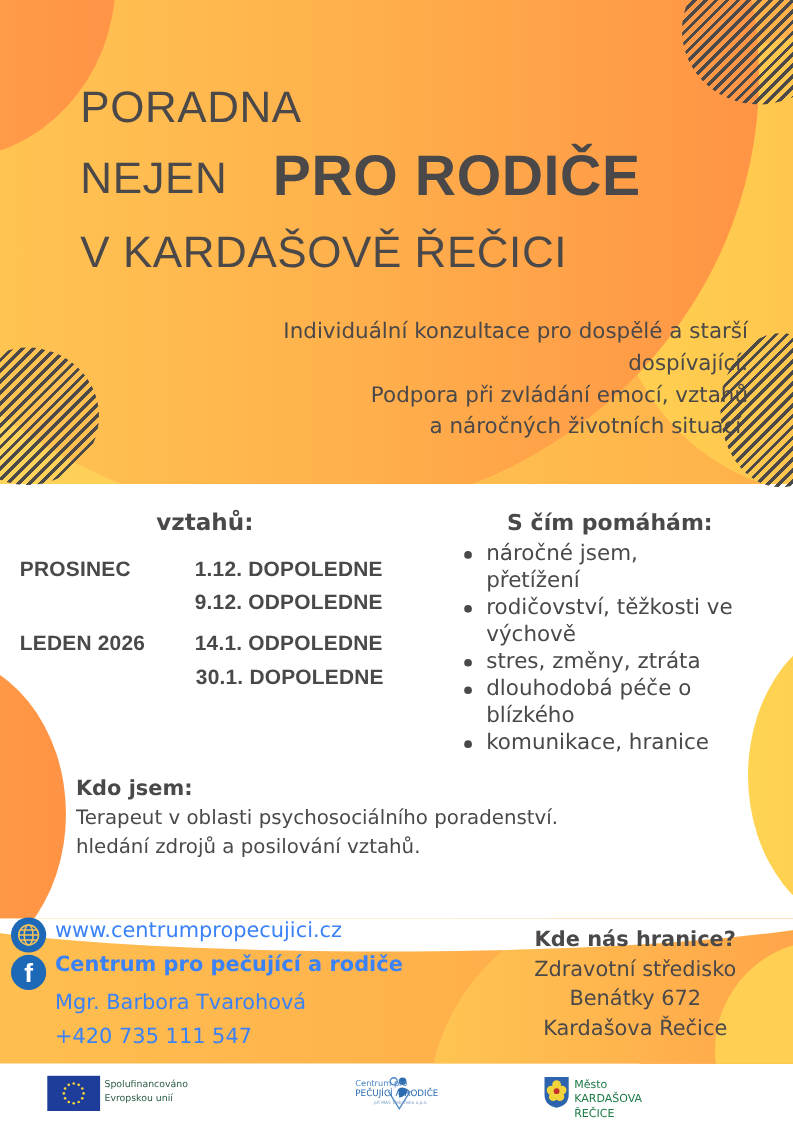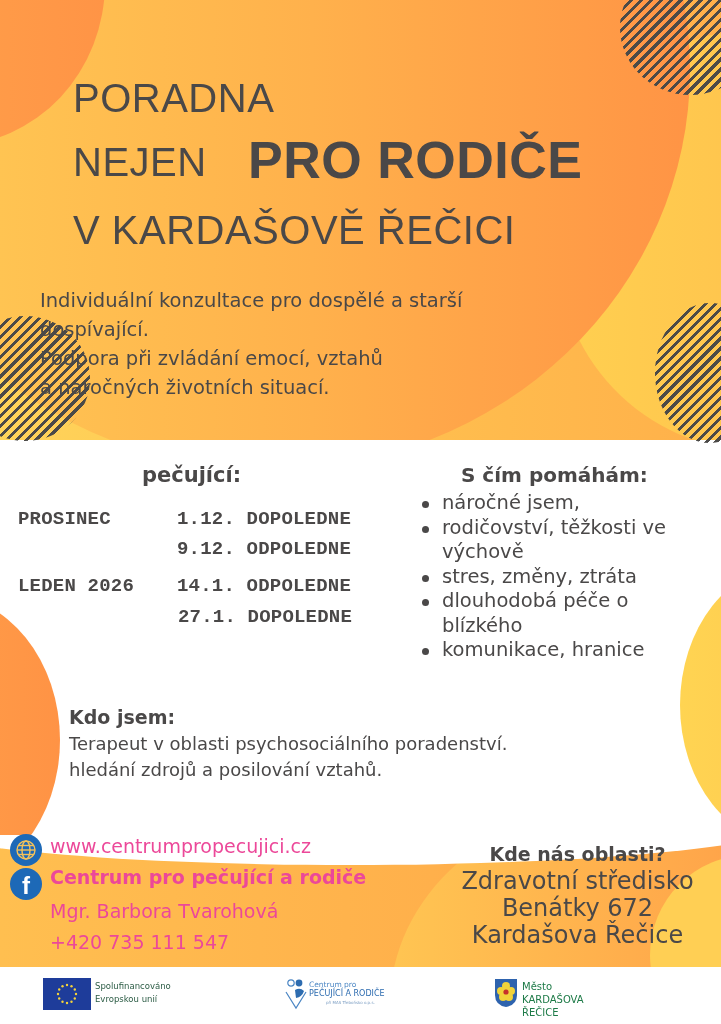--- a/index.html
+++ b/index.html
@@ -46,68 +46,68 @@
 
   
   .title-light { position: absolute; font-family: "Liberation Sans", sans-serif; font-weight: 400;
     color: #4a4848; font-size: 40px; letter-spacing: 0.5px; }
   #title-line1 { left: 73px; top: 76px; }
   #title-line2 { left: 73px; top: 140px; }
   #title-line3 { left: 73px; top: 208px; }
   #title-bold { position: absolute; left: 248px; top: 130px; font-family: "Liberation Sans", sans-serif;
     font-weight: 700; font-size: 52px; color: #4a4848; letter-spacing: 0.5px; }
 
-  #intro { position: absolute; left: 40px; top: 286px; width: 640px; text-align: left;
+  #intro { position: absolute; left: 40px; top: 286px; width: 640px; text-align: right;
     font-family: "DejaVu Sans", sans-serif; font-size: 19.5px; line-height: 29px; color: #4a4848; }
 
   
   #terms-heading { position: absolute; left: 142px; top: 463px; font-size: 21px; font-weight: 700;
     font-family: "DejaVu Sans", sans-serif; color: #4a4848; }
-  .term-row { position: absolute; font-family: Liberation Mono, monospace; font-weight: 700; font-size: 19px;
+  .term-row { position: absolute; font-family: Liberation Sans, sans-serif; font-weight: 700; font-size: 19px;
     color: #4a4848; letter-spacing: 0.2px; }
   .term-month { left: 18px; }
   .term-date { left: 177px; }
 
   
   #help-heading { position: absolute; left: 461px; top: 463px; font-size: 20px; font-weight: 700;
     font-family: "DejaVu Sans", sans-serif; color: #4a4848; }
   #help-list { position: absolute; left: 418px; top: 491px; width: 300px; list-style: none;
     font-family: "DejaVu Sans", sans-serif; font-size: 19.5px; line-height: 24.5px; color: #4a4848; }
   #help-list li { position: relative; padding-left: 24px; }
   #help-list li .bullet { position: absolute; left: 4px; top: 10px; width: 7px; height: 7px; border-radius: 50%; background: #4a4848; }
 
   
   #who-heading { position: absolute; left: 69px; top: 706px; font-weight: 700; font-size: 19px;
     font-family: "DejaVu Sans", sans-serif; color: #4a4848; }
   #who-body { position: absolute; left: 69px; top: 731px; width: 640px; font-size: 18px; line-height: 26px;
     font-family: "DejaVu Sans", sans-serif; color: #4a4848; }
 
   
-  .contact-line { position: absolute; left: 50px; font-family: "DejaVu Sans", sans-serif; font-size: 19px; color: #ec4899; }
+  .contact-line { position: absolute; left: 50px; font-family: "DejaVu Sans", sans-serif; font-size: 19px; color: #3b82f6; }
   #contact-web { top: 835px; }
   #contact-fb { top: 866px; font-weight: 700; }
   #contact-name { top: 900px; }
   #contact-phone { top: 931px; }
   .icon-circle { position: absolute; left: 10px; width: 32px; height: 32px; border-radius: 50%; background: #1d69b7;
     display: flex; align-items: center; justify-content: center; }
   #icon-globe { top: 834px; }
   #icon-fb { top: 868px; }
   #icon-fb span { color: #fff; font-family: "Liberation Sans", sans-serif; font-weight: 700; font-size: 24px; line-height: 1; margin-top: 4px; }
 
   
   #loc-block { position: absolute; left: 455px; top: 840px; width: 245px; text-align: center;
     font-family: "DejaVu Sans", sans-serif; color: #4a4848; }
   #loc-heading { font-weight: 700; font-size: 19px; line-height: 28px; }
-  .loc-line { font-size: 24px; line-height: 27px; text-align: center; }
+  .loc-line { font-size: 19px; line-height: 27px; text-align: center; }
 
   
   #footer { position: absolute; left: 0; top: 967px; width: 581px; height: 57px; background: #fff; }
   #eu-flag { position: absolute; left: 43px; top: 11px; width: 48px; height: 32px; background: #1e3c9a; }
   #eu-text { position: absolute; left: 95px; top: 13px; font-family: "DejaVu Sans", sans-serif; font-size: 8.5px; line-height: 13px; color: #2d5d46; }
-  #cpr-logo { position: absolute; left: 284px; top: 11px; width: 130px; height: 35px; }
+  #cpr-logo { position: absolute; left: 298px; top: 11px; width: 130px; height: 35px; text-align: center; }
   #cpr-text1 { position: absolute; left: 25px; top: 2px; font-size: 7.5px; color: #4b86c4; font-family: "DejaVu Sans", sans-serif; }
   #cpr-text2 { position: absolute; left: 25px; top: 11px; font-size: 8px; color: #2d6cb0; font-family: "DejaVu Sans", sans-serif; }
   #cpr-text3 { position: absolute; left: 42px; top: 22px; font-size: 4px; color: #7b9dc2; font-family: "DejaVu Sans", sans-serif; }
   #crest { position: absolute; left: 494px; top: 11px; width: 24px; height: 30px; }
   #city-text { position: absolute; left: 522px; top: 13px; font-family: "DejaVu Sans", sans-serif; font-size: 10px; line-height: 13px; color: #1d7a47; }
 </style>
 </head>
 <body>
 
 <div id="bg-top"></div>
@@ -133,33 +133,34 @@
 <div id="title-bold">PRO RODIČE</div>
 <div id="title-line3" class="title-light">V KARDAŠOVĚ ŘEČICI</div>
 
 <div id="intro">
   <div>Individuální konzultace pro dospělé a starší</div>
   <div>dospívající.</div>
   <div>Podpora při zvládání emocí, vztahů</div>
   <div>a náročných životních situací.</div>
 </div>
 
-<div id="terms-heading">pečující:</div>
+<div id="terms-heading">vztahů:</div>
 <div class="term-row term-month" style="top:508px">PROSINEC</div>
 <div class="term-row term-date" style="top:508px">1.12. DOPOLEDNE</div>
 <div class="term-row term-date" style="top:538px">9.12. ODPOLEDNE</div>
 <div class="term-row term-month" style="top:575px">LEDEN 2026</div>
 <div class="term-row term-date" style="top:575px">14.1. ODPOLEDNE</div>
-<div class="term-row term-date" style="top:606px; left:178px">27.1. DOPOLEDNE</div>
+<div class="term-row term-date" style="top:606px; left:178px">30.1. DOPOLEDNE</div>
 
 <div id="help-heading">S čím pomáhám:</div>
 <ul id="help-list">
   <li>
       <span class="bullet"></span>
       <div>náročné jsem,</div>
+      <div>přetížení</div>
     </li>
   <li>
       <span class="bullet"></span>
       <div>rodičovství, těžkosti ve</div>
       <div>výchově</div>
     </li>
   <li>
       <span class="bullet"></span>
       <div>stres, změny, ztráta</div>
     </li>
@@ -191,21 +192,21 @@
 </div>
 <div id="contact-web" class="contact-line">www.centrumpropecujici.cz</div>
 <div id="icon-fb" class="icon-circle">
     <span>f</span>
   </div>
 <div id="contact-fb" class="contact-line">Centrum pro pečující a rodiče</div>
 <div id="contact-name" class="contact-line">Mgr. Barbora Tvarohová</div>
 <div id="contact-phone" class="contact-line">+420 735 111 547</div>
 
 <div id="loc-block">
-  <div id="loc-heading">Kde nás oblasti?</div>
+  <div id="loc-heading">Kde nás hranice?</div>
   <div class="loc-line">Zdravotní středisko</div>
   <div class="loc-line">Benátky 672</div>
   <div class="loc-line">Kardašova Řečice</div>
 </div>
 
 <div id="footer">
   <div id="eu-flag">
     <svg width="48" height="32" viewBox="0 0 48 32">
       <g fill="#f5d33a">
         <circle cx="24" cy="7" r="1.2"></circle>

